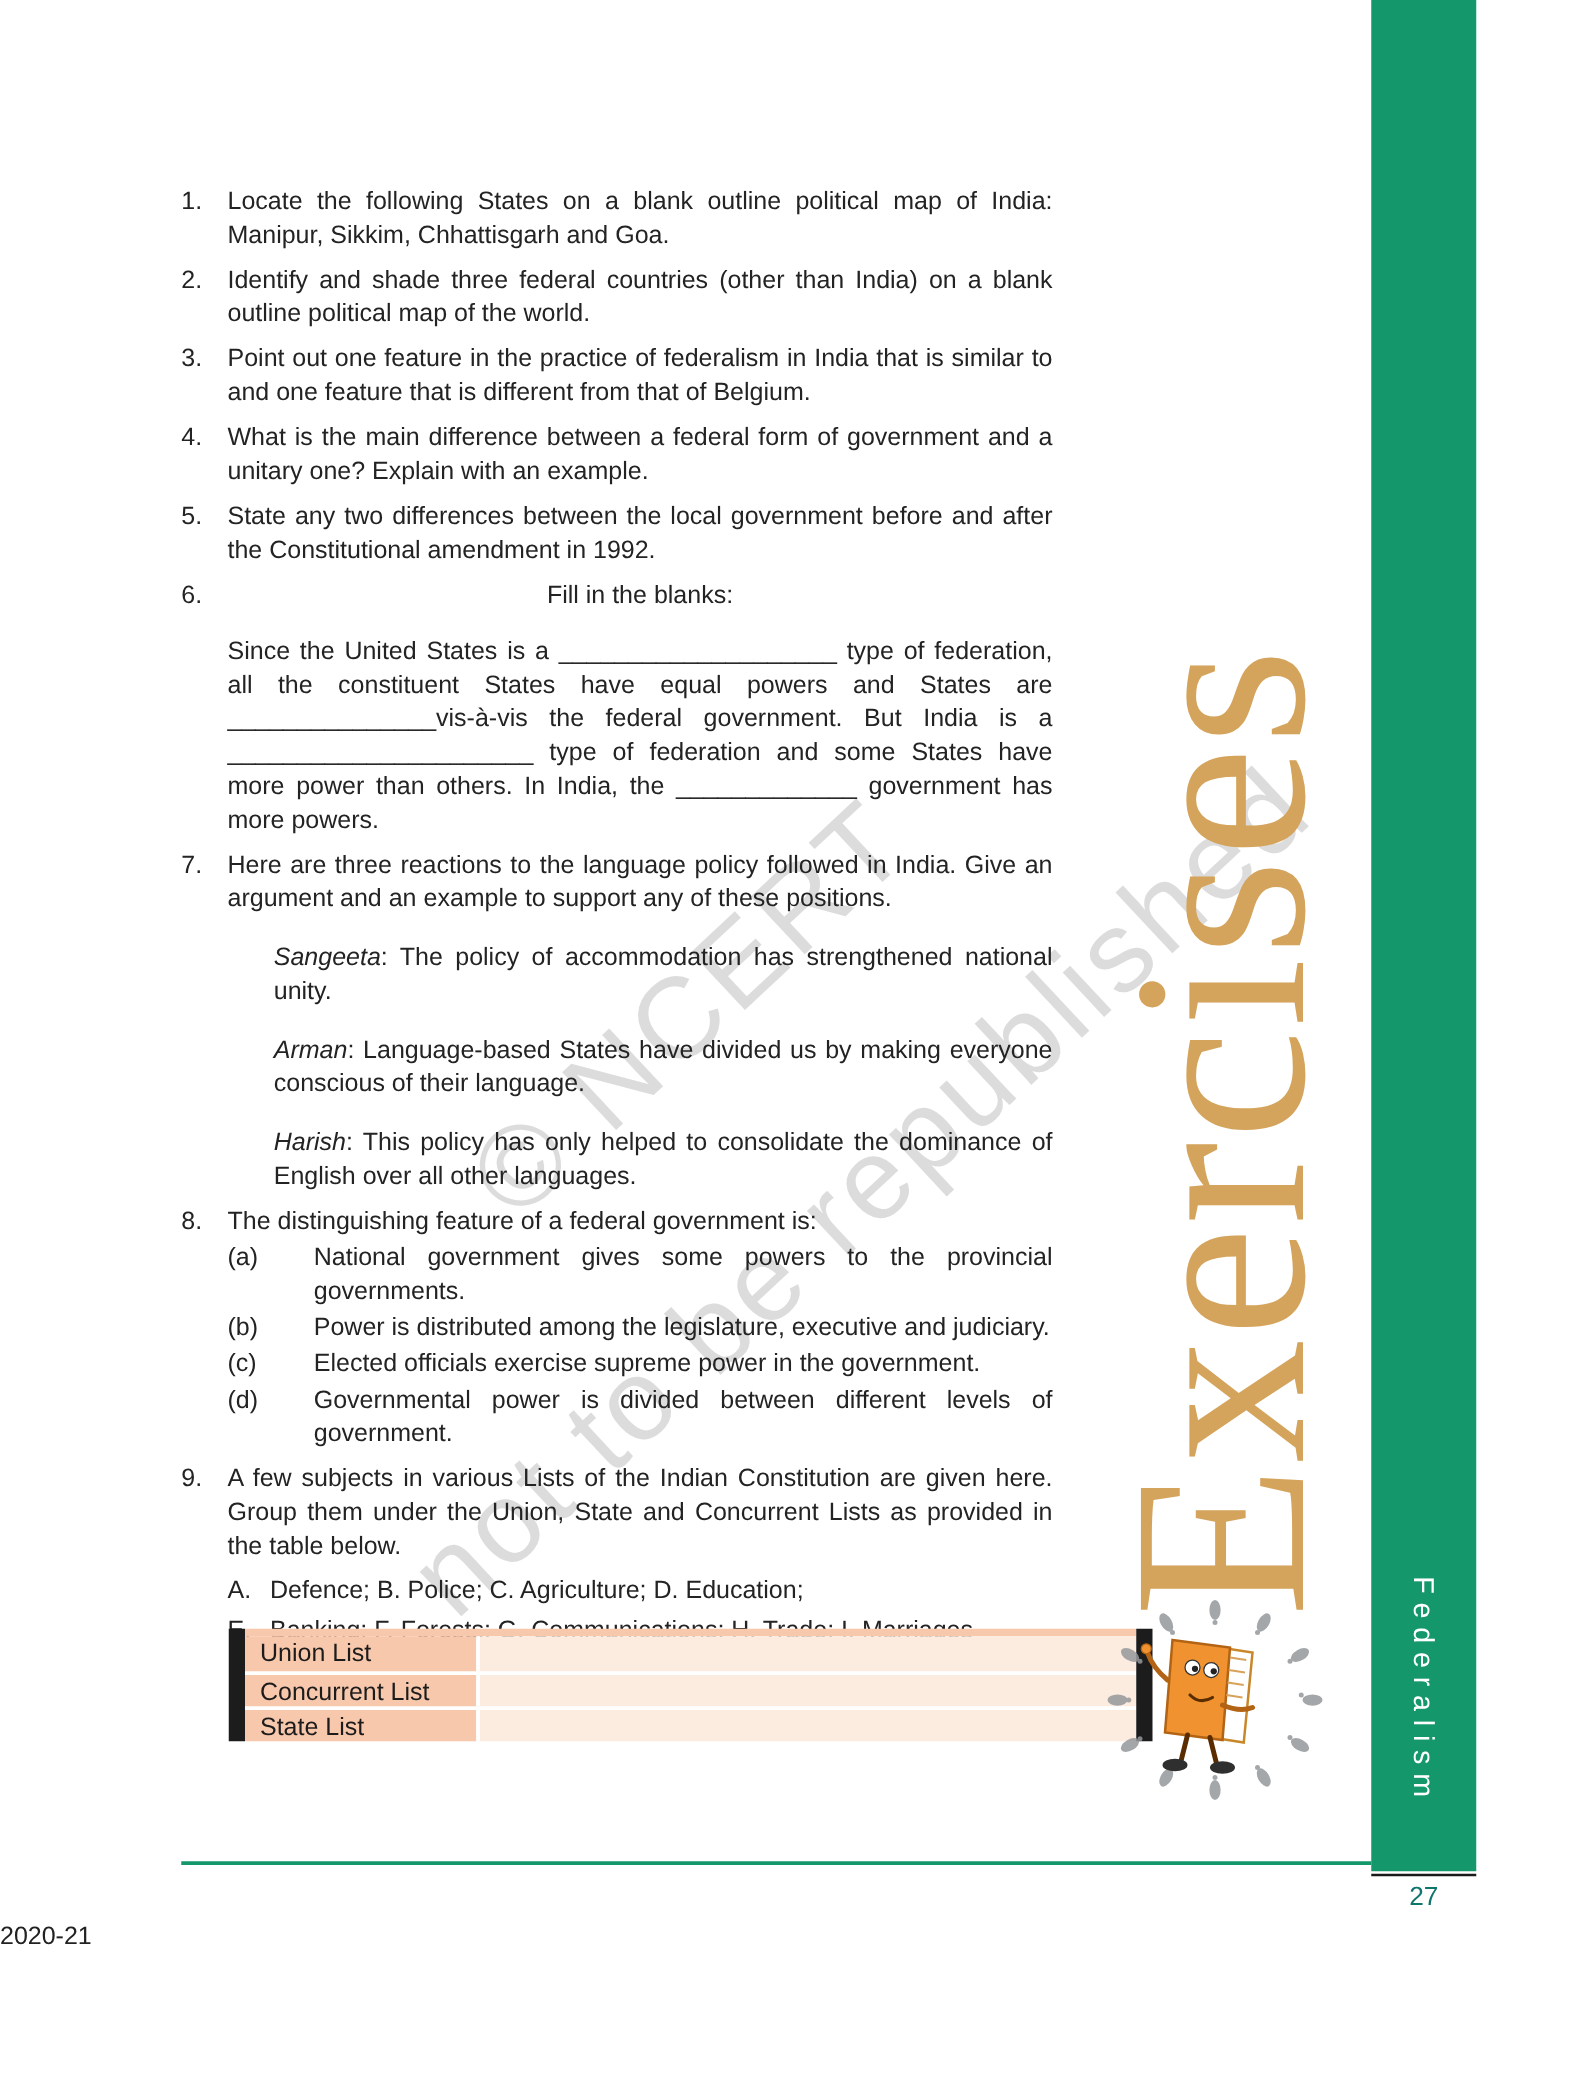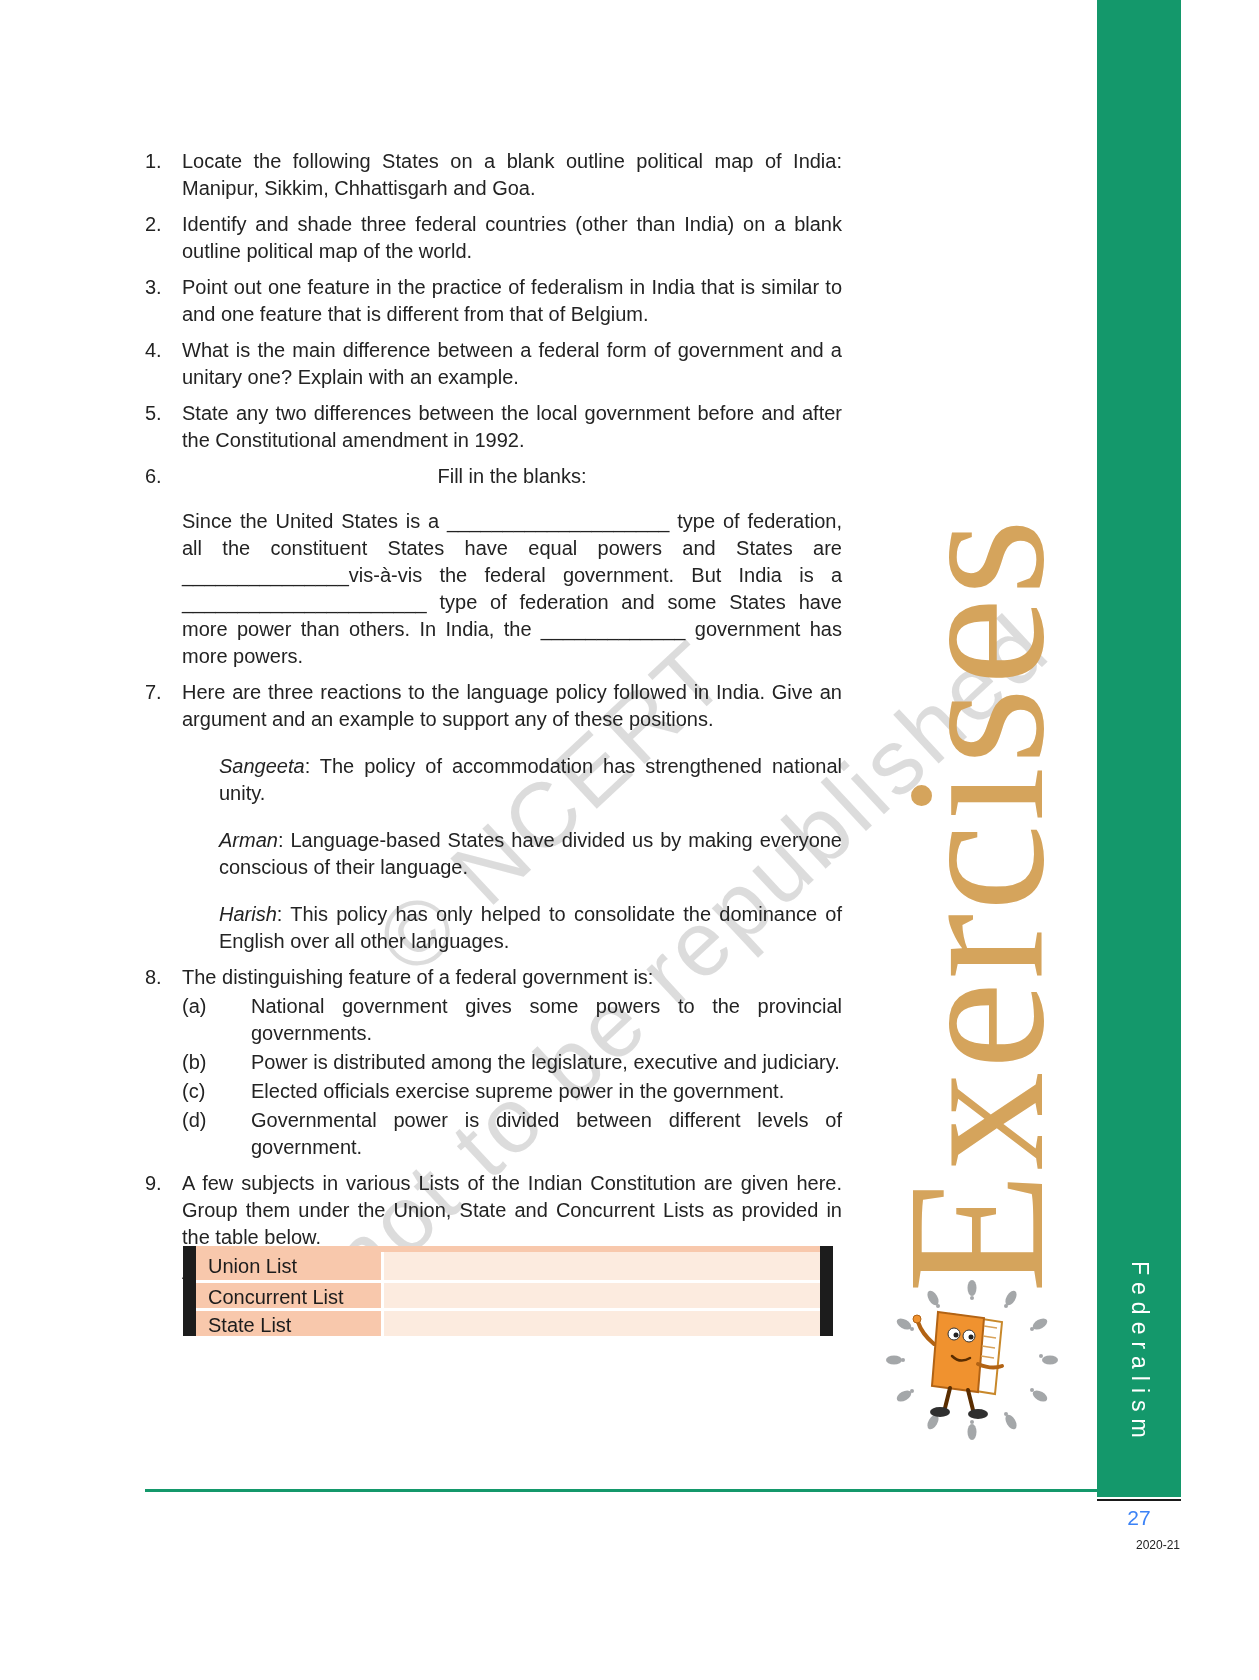--- a/index.html
+++ b/index.html
@@ -39,30 +39,30 @@
     display:flex; justify-content:center;
   }
   .federalism span {
     writing-mode:vertical-rl; color:#ffffff; font-size:23px;
     letter-spacing:7px;
   }
 
   .page-num {
     position:absolute; left:1097px; top:1499px; width:84px; z-index:3;
     border-top:2px solid #1a1a1a; padding-top:5px;
-    text-align:center; font-size:21px; color:#3b82f6;
+    text-align:center; font-size:21px; color:#0f766e;
   }
 
   .bottom-rule {
     position:absolute; left:145px; top:1489px; width:952px; height:3px;
     background:#14986b; z-index:2;
   }
   .footer {
     position:absolute; left:0; top:1538px; width:1180px;
-    text-align:right; font-size:12px; color:#222; z-index:2;
+    text-align:left; font-size:20px; color:#222; z-index:2;
   }
 
   
   .content {
     position:absolute; left:145px; top:148px; width:697px; z-index:2;
     font-size:20px; line-height:27px;
   }
   .q { display:flex; margin-bottom:9px; }
   .q-num { width:37px; flex:none; }
   .q-body { flex:1; text-align:justify; }
@@ -71,21 +71,21 @@
   .reaction em { font-style:italic; }
   .option { display:flex; margin-top:2px; }
   .opt-label { width:37px; flex:none; }
   .opt-text { flex:1; text-align:justify;margin-left:32px; }
   .sublines { margin-top:8px; }
   .subline { display:flex; margin-top:5px; text-align:left; }
   .sub-label { width:34px; flex:none; }
 
   
   .subjects-table {
-    position:absolute; left:183px; top:1246px; width:650px;
+    position:absolute; left:183px; top:1303px; width:739px;
     display:flex; z-index:2;
   }
   .tbar { width:13px; background:#1c1c1c; }
   .trows { flex:1; border-top:6px solid #f8c8ac; }
   .trow { display:flex; height:28px; border-top:3px solid #fff; }
   .trow:first-child { border-top:none; }
   .tlabel {
     width:185px; flex:none; background:#f8c8ac;
     font-size:20px; line-height:28px; padding-left:12px; color:#1c1c1c;
   }

